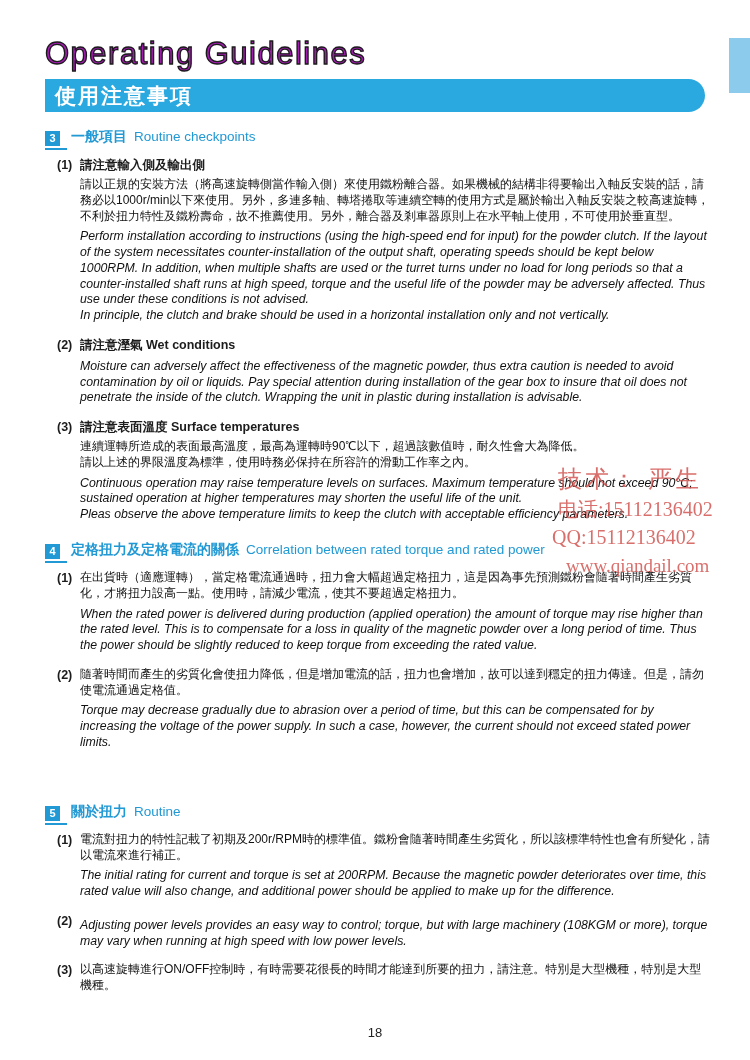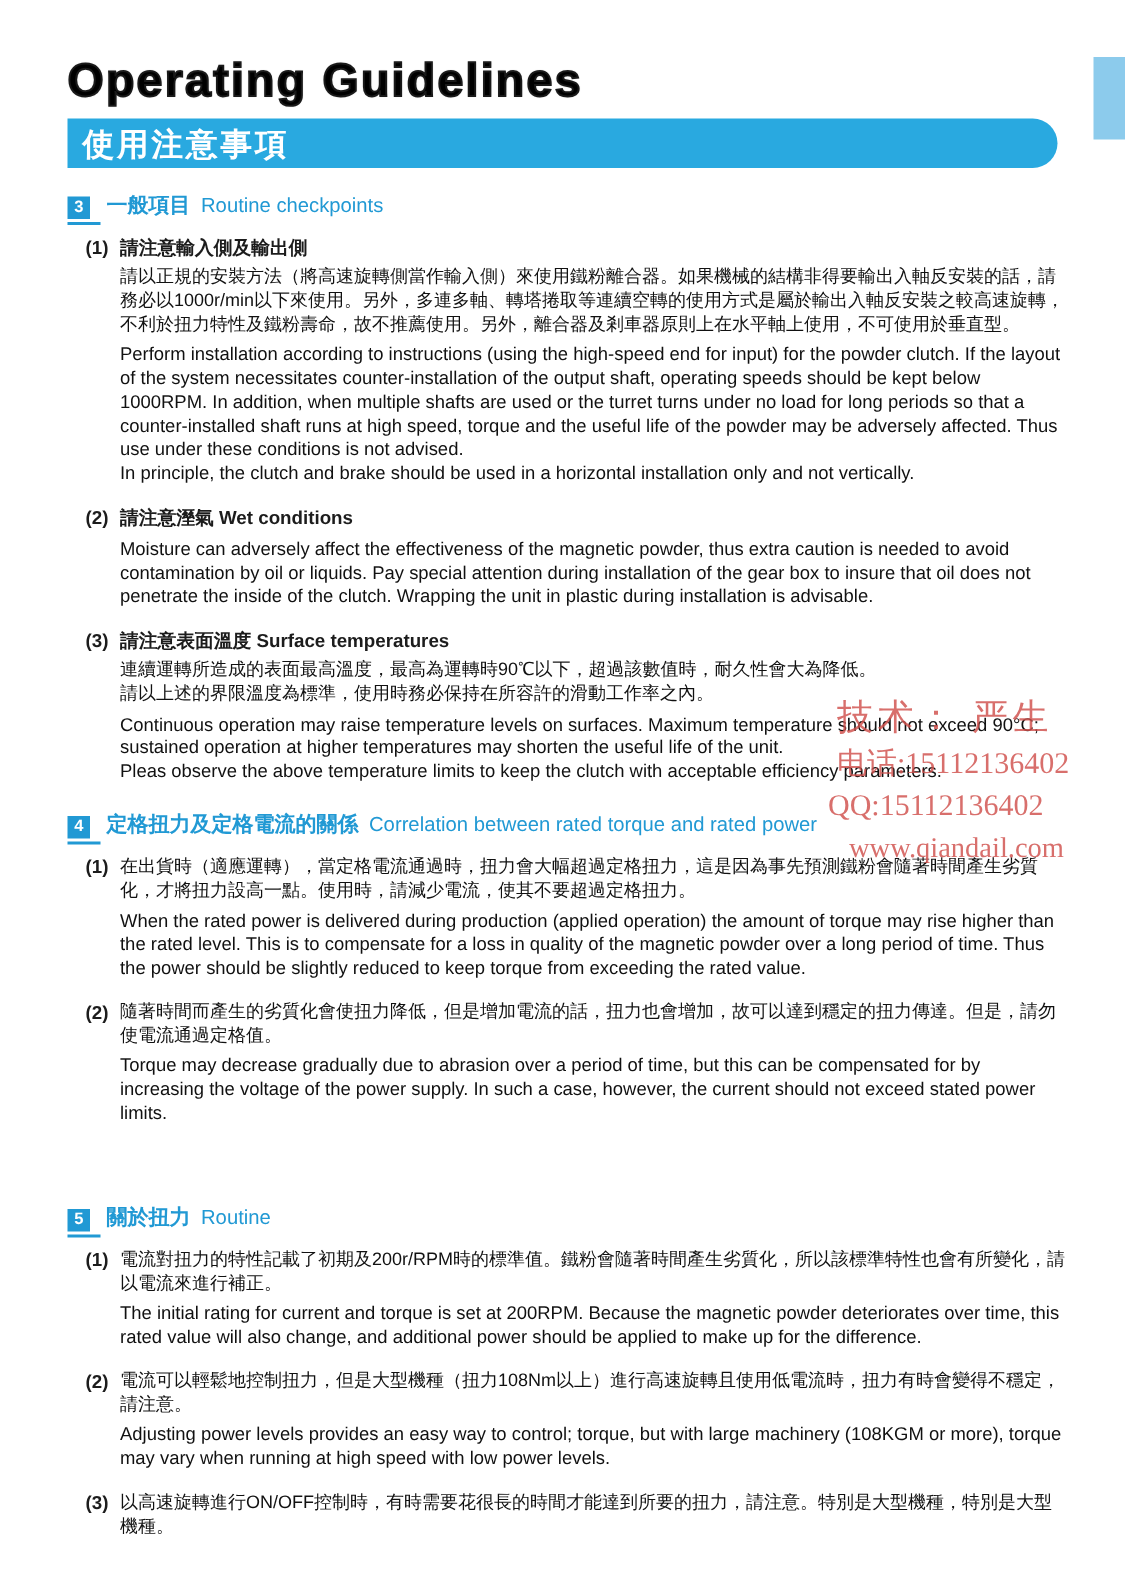--- a/index.html
+++ b/index.html
@@ -10,23 +10,23 @@
     margin:0 auto;
     background:#ffffff;
     font-family:"Liberation Sans", sans-serif;
     color:#1c1c1c;
     overflow:hidden;
   }
   
   .ops-title {
     margin:36px 0 0 45px;
     font-size:31px;
-    font-weight:bold;
+    font-weight:normal;
     letter-spacing:1.5px;
-    color:#000000;
+    color:#a21caf;
     -webkit-text-stroke:1.3px #1a1a1a;
     text-shadow:0 0 1px #1a1a1a;
   }
   .banner {
     margin:7px 0 0 45px;
     width:660px; height:33px;
     background:var(--banner-blue,#29a9e0);
     border-radius:0 17px 17px 0;
     display:flex; align-items:center;
     padding-left:10px;
@@ -80,20 +80,21 @@
     font-size:12px; line-height:1.32;
     font-weight:normal;
     white-space:pre-line;
     color:#111;
   }
   .en {
     font-size:12.3px; line-height:1.28;
     margin-top:5px; margin-bottom:6px;
     white-space:pre-line;
     color:#111;
+    font-style:italic;
   }
   
   .watermark {
     position:absolute;
     top:464px; left:558px;
     width:195px;
     color:var(--watermark-red,#d0504c);
     font-family:"Liberation Serif", serif;
     opacity:.82;
     pointer-events:none;
@@ -198,21 +199,20 @@
       <span class="item-label">(1)</span>
       <div class="item-body">
         <div class="zh">電流對扭力的特性記載了初期及200r/RPM時的標準值。鐵粉會隨著時間產生劣質化，所以該標準特性也會有所變化，請以電流來進行補正。</div>
         <div class="en">The initial rating for current and torque is set at 200RPM. Because the magnetic powder deteriorates over time, this rated value will also change, and additional power should be applied to make up for the difference.</div>
       </div>
     </div>
 
     <div class="item">
       <span class="item-label">(2)</span>
       <div class="item-body">
-        <div class="zh">電流可以輕鬆地控制扭力，但是大型機種（扭力108Nm以上）進行高速旋轉且使用低電流時，扭力有時會變得不穩定，請注意。</div>
         <div class="en">Adjusting power levels provides an easy way to control; torque, but with large machinery (108KGM or more), torque may vary when running at high speed with low power levels.</div>
       </div>
     </div>
 
     <div class="item">
       <span class="item-label">(3)</span>
       <div class="item-body">
         <div class="zh">以高速旋轉進行ON/OFF控制時，有時需要花很長的時間才能達到所要的扭力，請注意。特別是大型機種，特別是大型機種。</div>
 
       </div>
@@ -220,14 +220,15 @@
 
   </div>
 
   <div class="watermark">
     <div class="wm-l1">技术： 严生</div>
     <div class="wm-l2">电话:15112136402</div>
     <div class="wm-l3">QQ:15112136402</div>
     <div class="wm-l4">www.qiandail.com</div>
   </div>
 
+  <div class="page-number">18</div>
 
 </div>
 
 </body></html>

